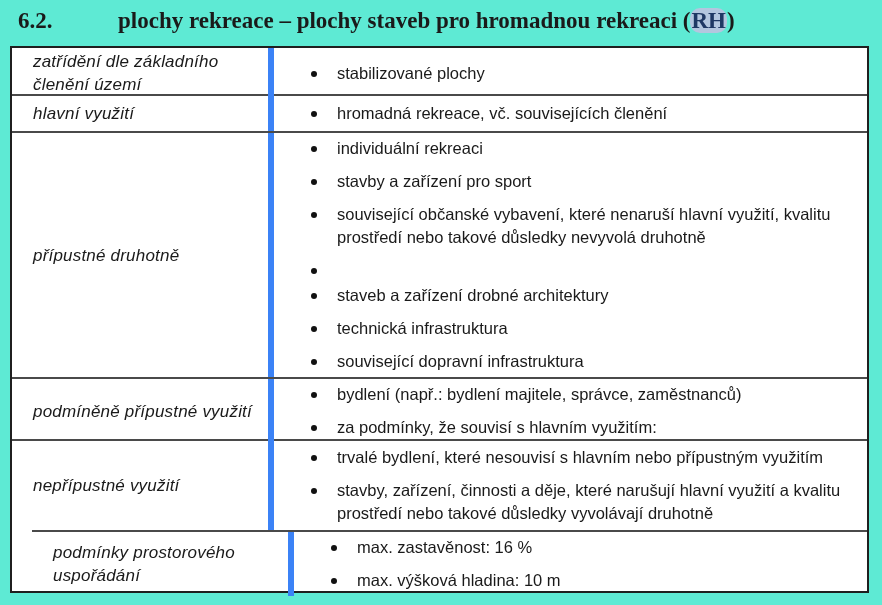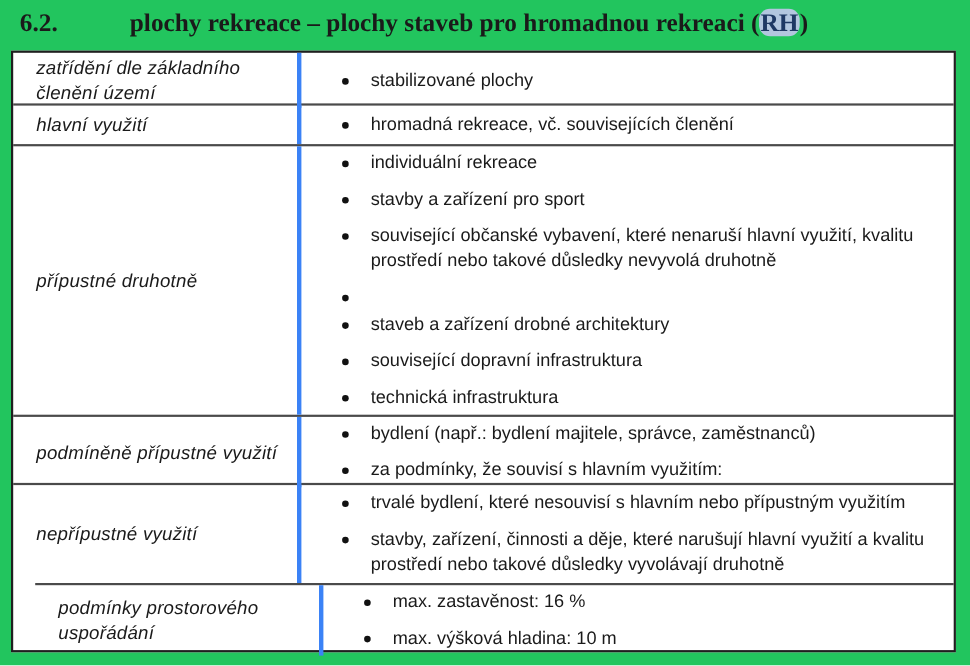--- a/index.html
+++ b/index.html
@@ -9,21 +9,21 @@
     width: 882px;
     height: 605px;
     overflow: hidden;
     font-family: "Liberation Sans", sans-serif;
     color: #1a1a1a;
   }
   .page {
     position: relative;
     width: 882px;
     height: 605px;
-    background: #22c55e;
+    background: #5eead4;
   }
   
   .heading {
     position: absolute;
     top: 7px;
     left: 0;
     width: 882px;
     font-family: "Liberation Serif", serif;
     font-weight: 700;
     font-size: 23px;
@@ -65,21 +65,21 @@
   .zrow + .zrow {
     border-top: 2px solid #4a4a4a;
   }
   .r1 { height: 46px; }
   .r2 { height: 37px; }
   .r3 { height: 246px; }
   .r4 { height: 62px; }
   .r5 { height: 91px; }
   .r6 { height: 59px; margin-left: 20px; }
   .cell-label {
-    border-right: 4px solid #3b82f6;
+    border-right: 6px solid #3b82f6;
     display: flex;
     align-items: center;
     box-sizing: border-box;
     padding: 2px 12px 2px 21px;
     font-style: italic;
     font-size: 17px;
     line-height: 23px;
     letter-spacing: 0.2px;
   }
   .cell-items {
@@ -139,44 +139,44 @@
           <span class="btxt">hromadná rekreace, vč. souvisejících členění</span>
         </div>
       </div>
     </div>
 
     <div class="zrow r3">
       <div class="cell-label">přípustné druhotně</div>
       <div class="cell-items">
         <div class="bullet-item">
           <span class="dot"></span>
-          <span class="btxt">individuální rekreace</span>
+          <span class="btxt">individuální rekreaci</span>
         </div>
         <div class="bullet-item">
           <span class="dot"></span>
           <span class="btxt">stavby a zařízení pro sport</span>
         </div>
         <div class="bullet-item">
           <span class="dot"></span>
           <span class="btxt">související občanské vybavení, které nenaruší hlavní využití, kvalitu prostředí nebo takové důsledky nevyvolá druhotně</span>
         </div>
         <div class="bullet-item">
           <span class="dot"></span>
         </div>
         <div class="bullet-item">
           <span class="dot"></span>
           <span class="btxt">staveb a zařízení drobné architektury</span>
         </div>
         <div class="bullet-item">
           <span class="dot"></span>
+          <span class="btxt">technická infrastruktura</span>
+        </div>
+        <div class="bullet-item">
+          <span class="dot"></span>
           <span class="btxt">související dopravní infrastruktura</span>
-        </div>
-        <div class="bullet-item">
-          <span class="dot"></span>
-          <span class="btxt">technická infrastruktura</span>
         </div>
       </div>
     </div>
 
     <div class="zrow r4">
       <div class="cell-label">podmíněně přípustné využití</div>
       <div class="cell-items">
         <div class="bullet-item">
           <span class="dot"></span>
           <span class="btxt">bydlení (např.: bydlení majitele, správce, zaměstnanců)</span>

